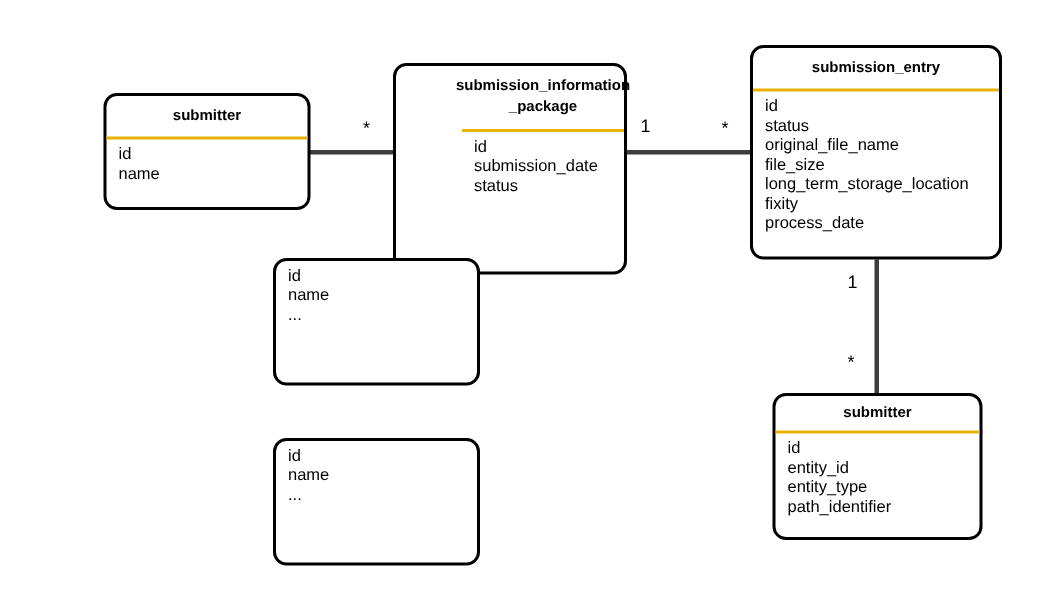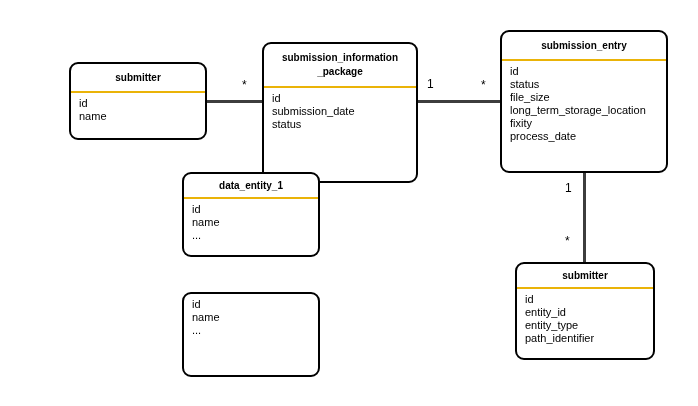--- a/index.html
+++ b/index.html
@@ -42,21 +42,21 @@
     padding: 4px 8px 0 8px;
     font-size: 11px;
     line-height: 13px;
     color: #000000;
     text-align: left;
     flex: 1 1 auto;
   }
   
   .e-submitter        { left: 42px;  top: 62px;  width: 138px; height: 78px; margin-left: 27px; }
   .e-submitter .title { height: 29px; }
-  .e-sip              { left: 262px; top: 42px;  width: 156px; height: 141px; }
+  .e-sip              { left: 262px; top: 42px;  width: 156px; height: 141px; padding-left: 44px; }
   .e-sip .title       { height: 44px; }
   .e-entry            { left: 500px; top: 30px;  width: 168px; height: 143px; }
   .e-entry .title     { height: 29px; }
   .e-de1              { left: 182px; top: 172px; width: 138px; height: 85px; }
   .e-de1 .title       { height: 25px; }
   .e-de2              { left: 182px; top: 292px; width: 138px; height: 85px; }
   .e-de2 .title       { height: 25px; }
   .e-prov             { left: 515px; top: 262px; width: 140px; height: 98px; }
   .e-prov .title      { height: 25px; }
   
@@ -113,29 +113,29 @@
         <div class="field">submission_date</div>
         <div class="field">status</div>
       </div>
   </div>
 
   <div class="entity e-entry">
     <div class="title">submission_entry</div>
     <div class="fields">
         <div class="field">id</div>
         <div class="field">status</div>
+        <div class="field">original_file_name</div>
         <div class="field">file_size</div>
         <div class="field">long_term_storage_location</div>
         <div class="field">fixity</div>
         <div class="field">process_date</div>
       </div>
   </div>
 
   <div class="entity e-de1">
-    <div class="title">data_entity_1</div>
     <div class="fields">
         <div class="field">id</div>
         <div class="field">name</div>
         <div class="field">...</div>
       </div>
   </div>
 
   <div class="entity e-de2">
     <div class="fields">
         <div class="field">id</div>

